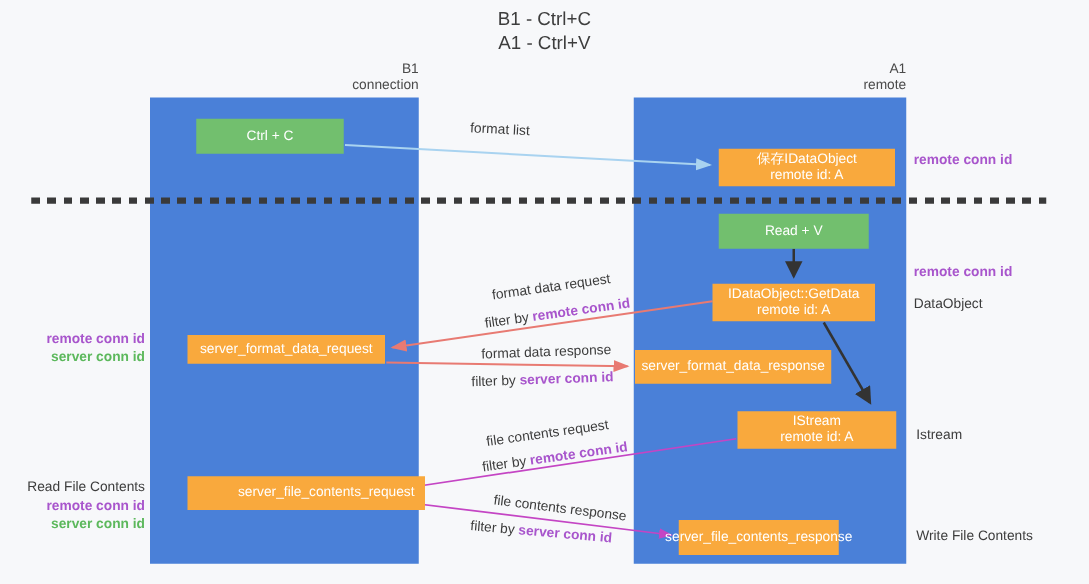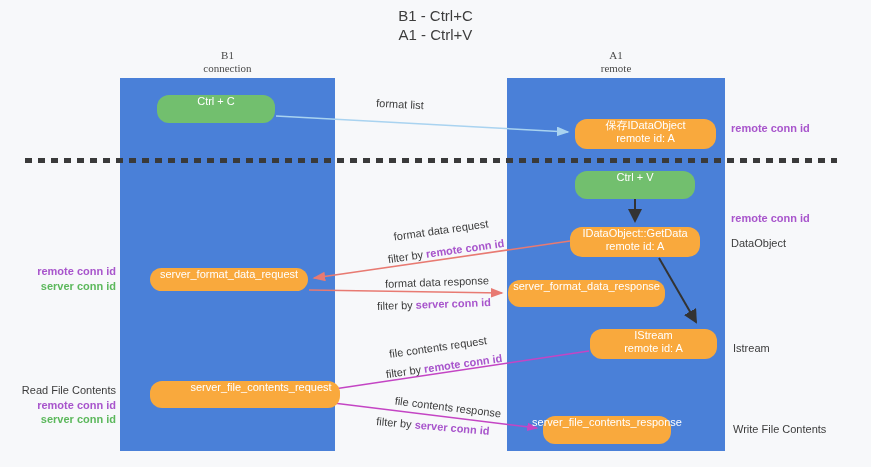--- a/index.html
+++ b/index.html
@@ -5,27 +5,27 @@
   html,body{margin:0;padding:0;}
   body{font-family:"Liberation Sans","DejaVu Sans",sans-serif;background:#f7f8fa;}
   #stage{position:relative;width:871px;height:467px;background:#f7f8fa;overflow:hidden;}
 
   .col{position:absolute;top:78px;height:373px;background:#4a80d8;}
   .col-left{left:120px;width:215px;}
   .col-right{left:507px;width:218px;}
 
   .title{position:absolute;left:0;top:6px;width:100%;text-align:center;
          font-size:15px;line-height:19px;color:#3d3d3d;}
-  .col-header{position:absolute;top:49px;text-align:center;font-size:11px;
-              line-height:13px;color:#4a4a4a;font-family:Liberation Serif, serif;}
+  .col-header{position:absolute;top:49px;text-align:right;font-size:11px;
+              line-height:13px;color:#4a4a4a;}
   .col-header.left{left:120px;width:215px;}
   .col-header.right{left:507px;width:218px;}
 
   .node{position:absolute;display:flex;flex-direction:column;align-items:center;
-        justify-content:flex-start;color:#fff;font-size:11px;line-height:13px;text-align:center;border-radius:12px;}
+        justify-content:center;color:#fff;font-size:11px;line-height:13px;text-align:center;}
   .node.green{background:#72bf6e;}
   .node.orange{background:#f9a93d;}
 
   .dashline{position:absolute;left:25px;top:158px;width:812px;height:5px;
             background:repeating-linear-gradient(90deg,#3a3a3a 0 7px,transparent 7px 13px);}
 
   svg.arrows{position:absolute;left:0;top:0;pointer-events:none;}
 
   .elabel{position:absolute;font-size:11px;color:#3c3c3c;white-space:nowrap;}
   .purple{color:#a855cc;font-weight:bold;}
@@ -86,21 +86,21 @@
   <div class="node green" style="left:157px;top:95px;width:118px;height:28px;">
     <span>Ctrl + C</span>
   </div>
 
   <div class="node orange" style="left:575px;top:119px;width:141px;height:30px;">
     <span>保存IDataObject</span>
     <span>remote id: A</span>
   </div>
 
   <div class="node green" style="left:575px;top:171px;width:120px;height:28px;">
-    <span>Ctrl + V</span>
+    <span>Read + V</span>
   </div>
 
   <div class="node orange" style="left:570px;top:227px;width:130px;height:30px;">
     <span>IDataObject::GetData</span>
     <span>remote id: A</span>
   </div>
 
   <div class="node orange" style="left:150px;top:268px;width:158px;height:23px;">
     <span>server_format_data_request</span>
   </div>

